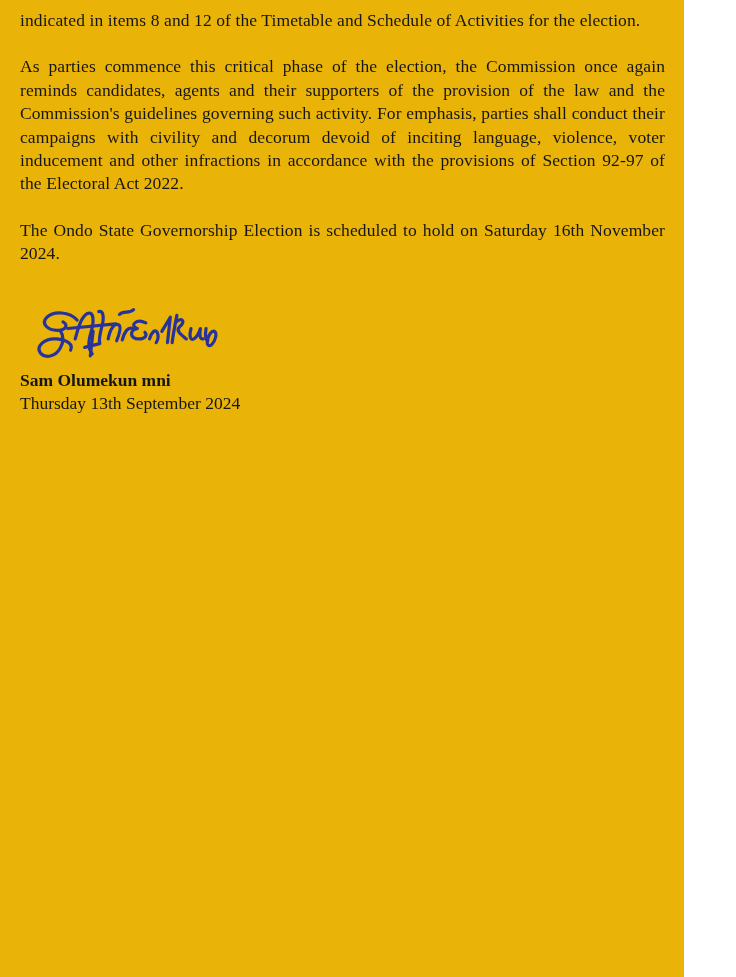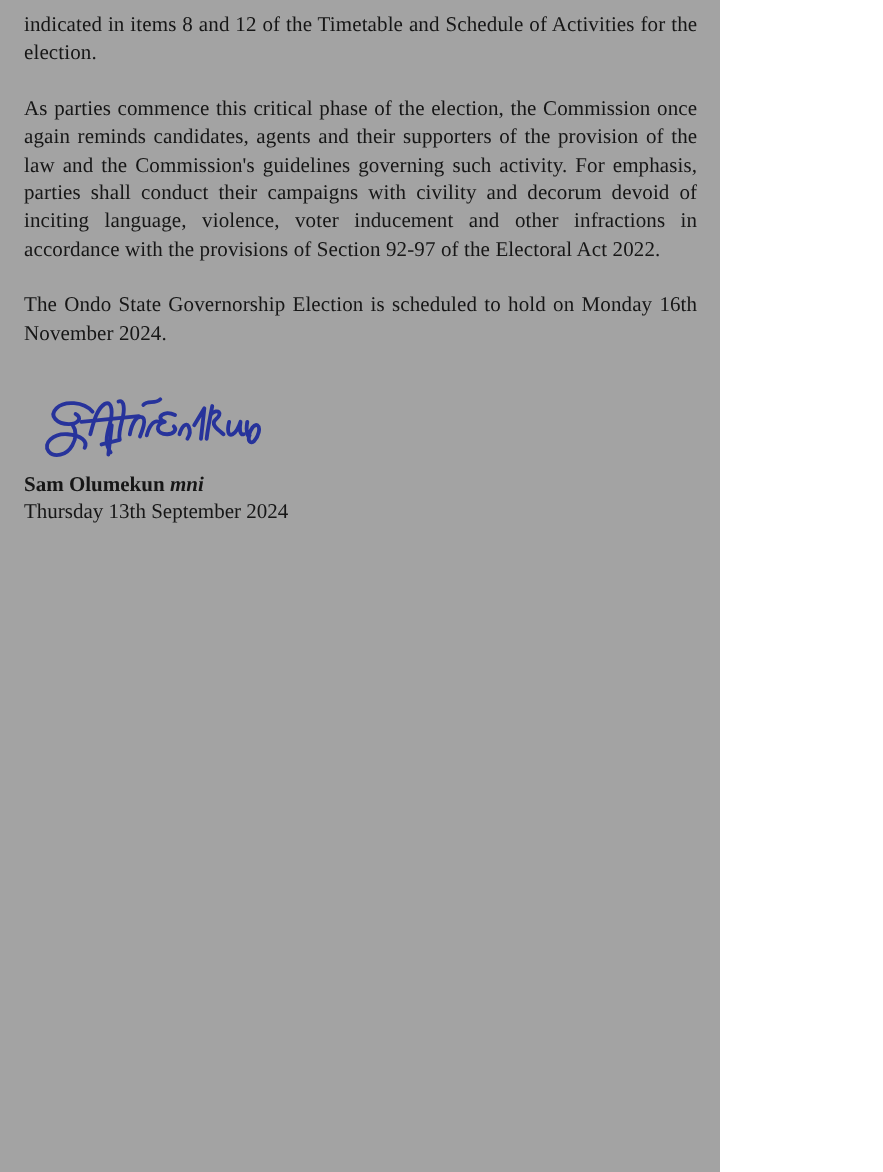--- a/index.html
+++ b/index.html
@@ -2,23 +2,23 @@
 <html><head>
 <meta charset="utf-8">
 <style>
   html, body {
     margin: 0;
     padding: 0;
     background: #ffffff;
   }
   .page {
     position: relative;
-    width: 600px;
+    width: 684px;
     height: 977px;
-    background: #a3a3a3;
+    background: #eab308;
     box-sizing: border-box;
     padding: 9px 19px 0 20px;
     font-family: "Liberation Serif", "DejaVu Serif", serif;
     color: #161616;
     overflow: hidden;
   }
   .para {
     margin: 0 0 23px 0;
     font-size: 17.5px;
     line-height: 23.4px;
@@ -41,33 +41,32 @@
     margin: 0;
     font-size: 17.5px;
     line-height: 23.4px;
   }
   .sig-name strong {
     font-weight: bold;
     text-align: right;
   }
   .sig-name .mni {
     font-weight: bold;
-    font-style: italic;
   }
 </style>
 </head>
 <body>
 
 <div class="page">
 
   <p class="para">indicated in items 8 and 12 of the Timetable and Schedule of Activities for the election.</p>
 
   <p class="para">As parties commence this critical phase of the election, the Commission once again reminds candidates, agents and their supporters of the provision of the law and the Commission's guidelines governing such activity. For emphasis, parties shall conduct their campaigns with civility and decorum devoid of inciting language, violence, voter inducement and other infractions in accordance with the provisions of Section 92-97 of the Electoral Act 2022.</p>
 
-  <p class="para">The Ondo State Governorship Election is scheduled to hold on Monday 16th November 2024.</p>
+  <p class="para">The Ondo State Governorship Election is scheduled to hold on Saturday 16th November 2024.</p>
 
   <div class="signature-wrap">
     <svg viewBox="0 0 230 85" xmlns="http://www.w3.org/2000/svg">
       <g fill="none" stroke-width="3.4" stroke-linecap="round" stroke-linejoin="round" stroke="#27339b">
 
         <path d="M 62 33 C 54 24, 37 23, 30 30 C 23 37, 31 44, 41 44 C 50 44, 53 38, 47 35"></path>
         <path d="M 44 44 C 48 50, 48 56, 44 63 C 39 72, 28 74, 23 68 C 18 61, 27 52, 40 53 C 52 54, 58 59, 55 65"></path>
 
         <path d="M 60 53 C 63 42, 66 30, 73 26 C 80 23, 80 35, 77 45 C 74 55, 73 62, 78 69"></path>
         <path d="M 85 24 C 90 22, 91 31, 88 41 C 86 49, 85 54, 86 57"></path>

